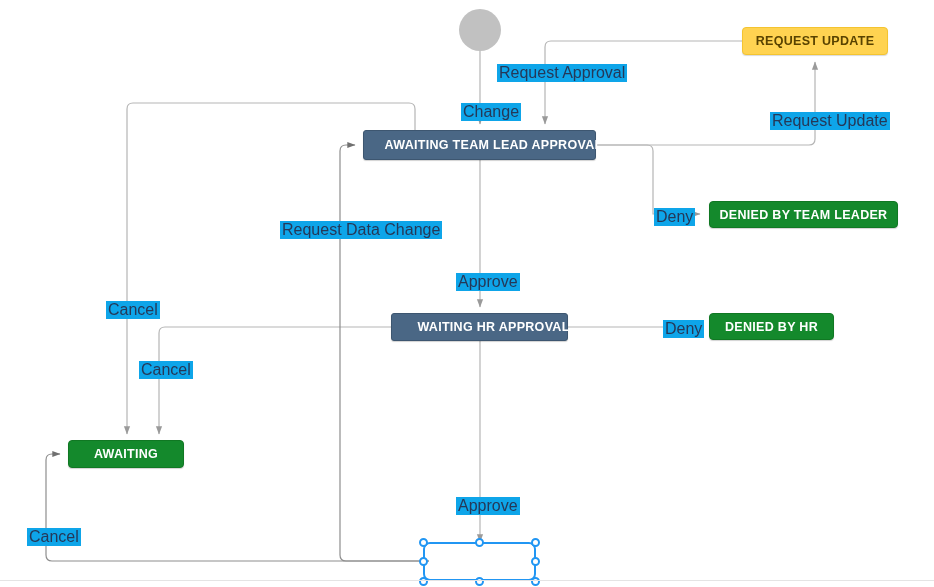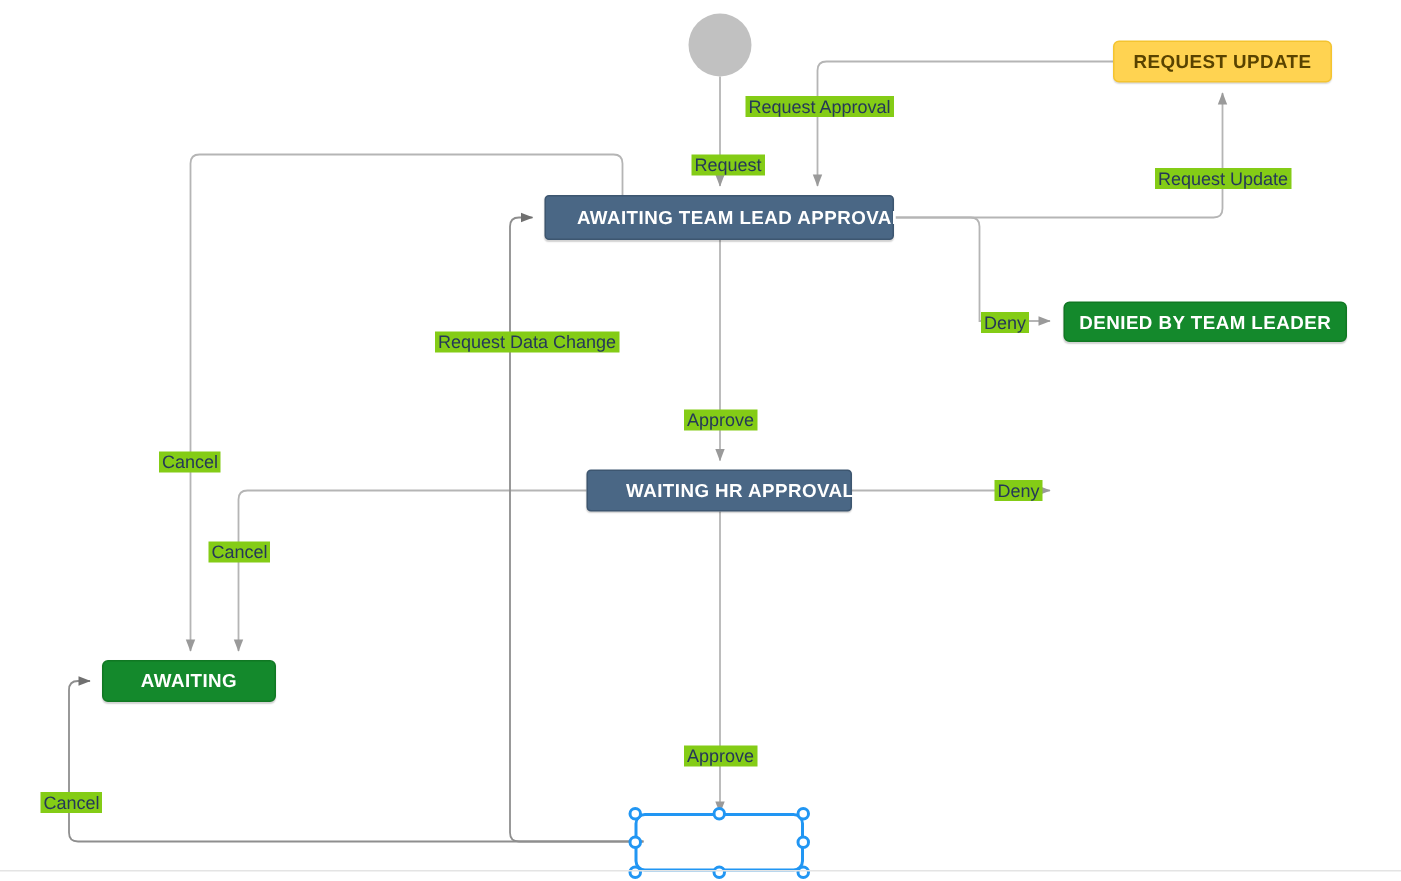--- a/index.html
+++ b/index.html
@@ -53,25 +53,25 @@
   }
   .start-circle{
     position:absolute;
     width:42px;height:42px;
     border-radius:50%;
     background:#c1c1c1;
     cursor:pointer;
   }
   .edge-label{
     position:absolute;
-    font-size:12px;
+    font-size:16px;
     font-weight:normal;
     color:#253858;
     white-space:nowrap;
-    background:#84cc16;
+    background:#0ea5e9;
     padding:0 2px;
     user-select:none;
   }
   
   .sel-box{
     position:absolute;
     border:2px solid #2196f3;
     border-radius:7px;
     box-sizing:border-box;
     pointer-events:none;
@@ -143,54 +143,57 @@
   </div>
 
   <div class="node node-final" style="left:709px;top:201px;width:189px;height:27px;">
     <span>DENIED BY TEAM LEADER</span>
   </div>
 
   <div class="node node-state" style="left:391px;top:313px;width:177px;height:28px;">
     <span>WAITING HR APPROVAL</span>
   </div>
 
+  <div class="node node-final" style="left:709px;top:313px;width:125px;height:27px;">
+    <span>DENIED BY HR</span>
+  </div>
 
   <div class="node node-final" style="left:68px;top:440px;width:116px;height:28px;">
     <span>AWAITING</span>
   </div>
 
 
   <div class="sel-box" style="left:423px;top:542px;width:113px;height:39px;"></div>
 
   <div class="handle" style="left:419px;top:538px;"></div>
   <div class="handle" style="left:475px;top:538px;"></div>
   <div class="handle" style="left:531px;top:538px;"></div>
   <div class="handle" style="left:419px;top:557px;"></div>
   <div class="handle" style="left:531px;top:557px;"></div>
   <div class="handle" style="left:419px;top:577px;"></div>
   <div class="handle" style="left:475px;top:577px;"></div>
   <div class="handle" style="left:531px;top:577px;"></div>
 
-  <div class="edge-label" style="left:461px;top:103px;">Request</div>
+  <div class="edge-label" style="left:461px;top:103px;">Change</div>
 
   <div class="edge-label" style="left:497px;top:64px;">Request Approval</div>
 
   <div class="edge-label" style="left:770px;top:112px;">Request Update</div>
 
   <div class="edge-label" style="left:654px;top:208px;">Deny</div>
 
   <div class="edge-label" style="left:456px;top:273px;">Approve</div>
 
   <div class="edge-label" style="left:663px;top:320px;">Deny</div>
 
   <div class="edge-label" style="left:456px;top:497px;">Approve</div>
 
   <div class="edge-label" style="left:106px;top:301px;">Cancel</div>
 
   <div class="edge-label" style="left:139px;top:361px;">Cancel</div>
 
   <div class="edge-label" style="left:27px;top:528px;">Cancel</div>
 
-  <div class="edge-label" style="left:290px;top:221px;">Request Data Change</div>
+  <div class="edge-label" style="left:280px;top:221px;">Request Data Change</div>
 
   <div class="bottom-rule" style="top:580px;"></div>
 
 </div>
 
 </body></html>

